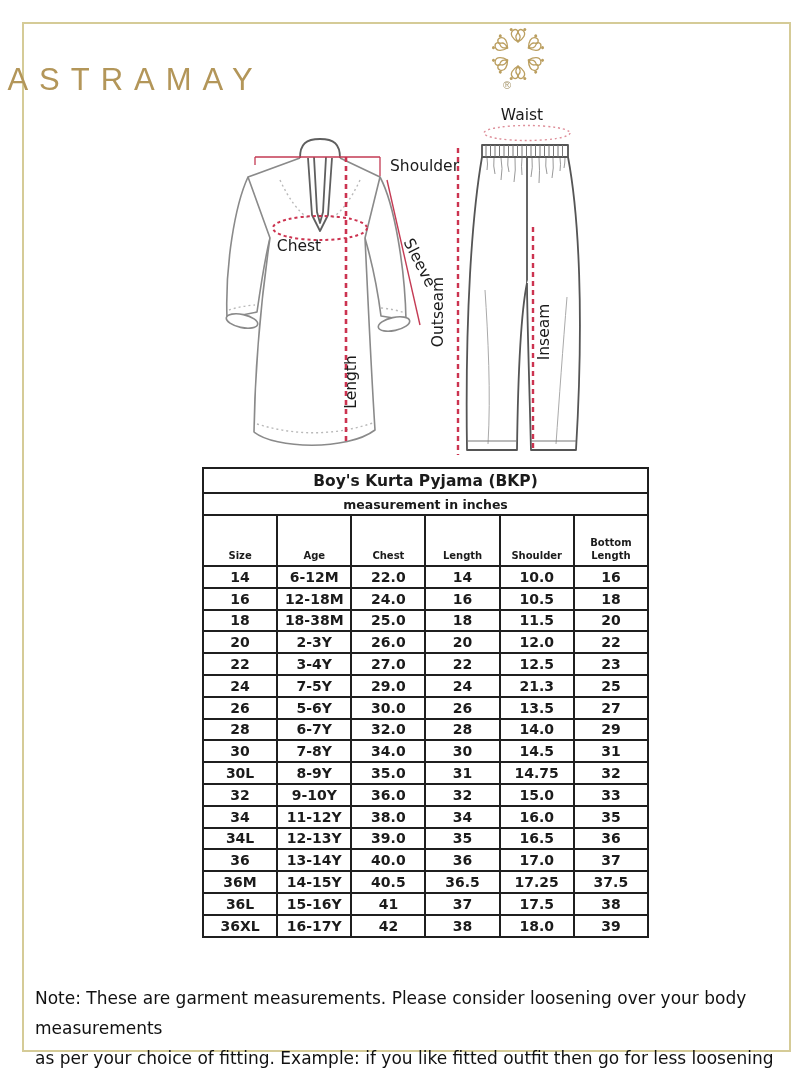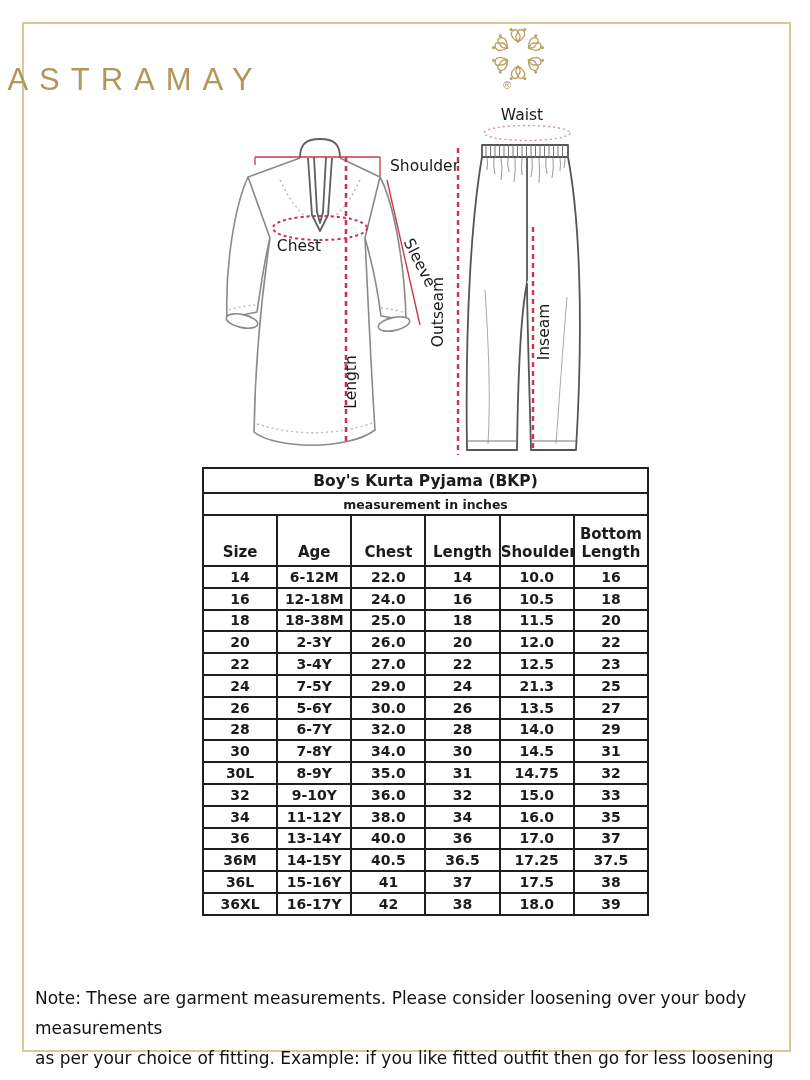--- a/index.html
+++ b/index.html
@@ -21,21 +21,21 @@
   .diagram text{font-family:"DejaVu Sans",sans-serif;font-size:15.5px;fill:#1a1a1a;}
 
   
   .chart-wrap{position:absolute;left:177px;top:467px;margin-left:25px;}
   table.size-chart{border-collapse:collapse;table-layout:fixed;width:447px;
     font-family:"DejaVu Sans",sans-serif;}
   table.size-chart td,table.size-chart th{border:2px solid #1f1f1f;text-align:center;
     padding:0;color:#1b1b1b;overflow:hidden;}
   td.title-cell{font-size:15.5px;font-weight:bold;height:23px;border-bottom-width:1px;}
   td.subtitle-cell{font-size:12.5px;font-weight:bold;height:20px;border-top-width:1px;border-radius:6px;}
-  table.size-chart th{font-size:15px;font-weight:bold;height:46px;vertical-align:bottom;
+  table.size-chart th{font-size:10px;font-weight:bold;height:46px;vertical-align:bottom;
     padding-bottom:3px;line-height:1.25;}
   table.size-chart tbody td{font-size:14px;font-weight:bold;height:19.8px;line-height:1;}
 
   
   .note{position:absolute;left:35px;top:983px;width:740px;text-align:left;
     font-size:17px;line-height:30px;color:#111;}
 </style>
 </head>
 <body>
 
@@ -236,20 +236,28 @@
         </tr>
         <tr>
           <td>34</td>
           <td>11-12Y</td>
           <td>38.0</td>
           <td>34</td>
           <td>16.0</td>
           <td>35</td>
         </tr>
         <tr>
+          <td>34L</td>
+          <td>12-13Y</td>
+          <td>39.0</td>
+          <td>35</td>
+          <td>16.5</td>
+          <td>36</td>
+        </tr>
+        <tr>
           <td>36</td>
           <td>13-14Y</td>
           <td>40.0</td>
           <td>36</td>
           <td>17.0</td>
           <td>37</td>
         </tr>
         <tr>
           <td>36M</td>
           <td>14-15Y</td>

